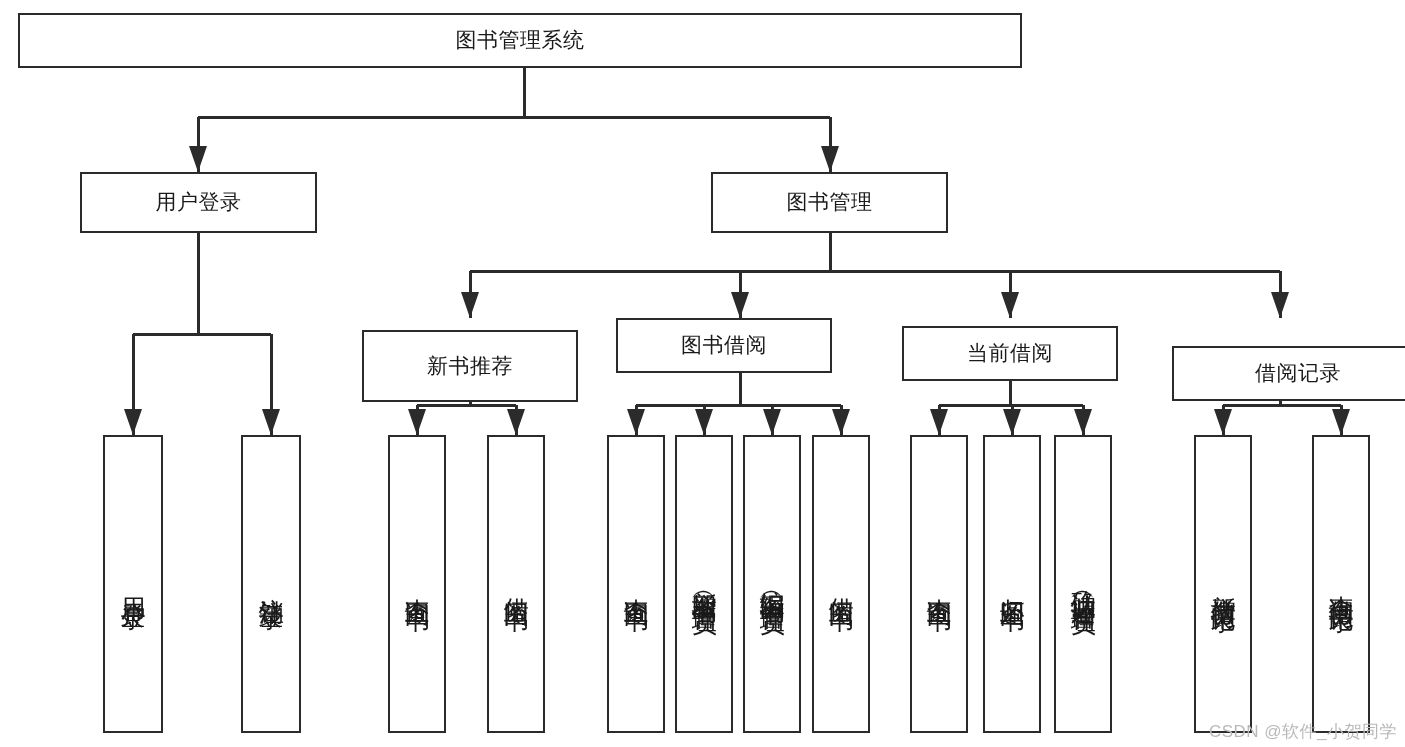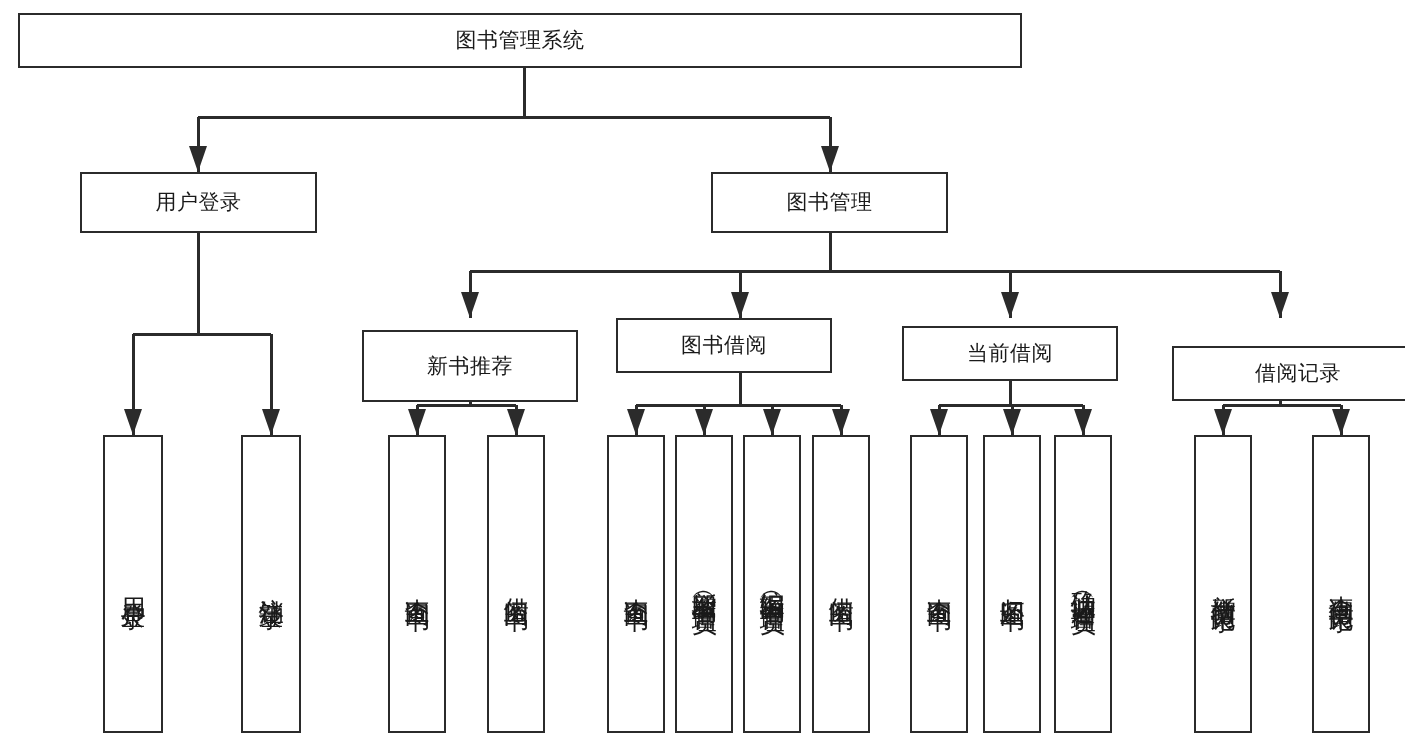--- a/index.html
+++ b/index.html
@@ -186,13 +186,14 @@
         <span class="node-label">确认归还（管理员）</span>
       </div>
       <div class="node vertical" style="left: 1194px; top: 435px; width: 58px; height: 298px;">
         <span class="node-label">新增借阅记录</span>
       </div>
       <div class="node vertical" style="left: 1312px; top: 435px; width: 58px; height: 298px;">
         <span class="node-label">查询借阅记录</span>
       </div>
     </div>
 
+  <div class="watermark">CSDN @软件_小贺同学</div>
 </div>
 
 </body></html>

